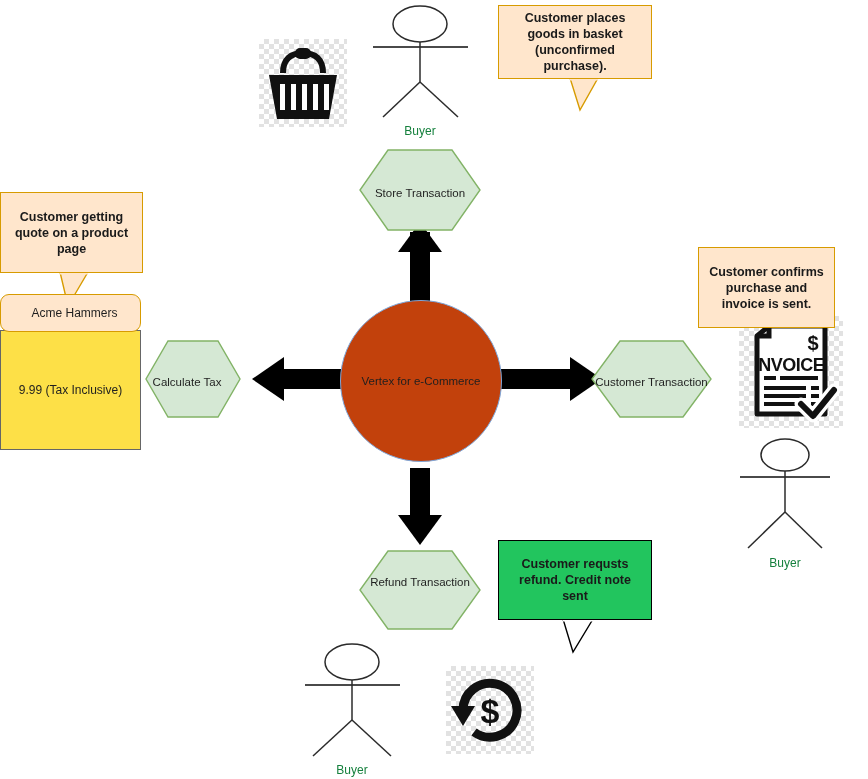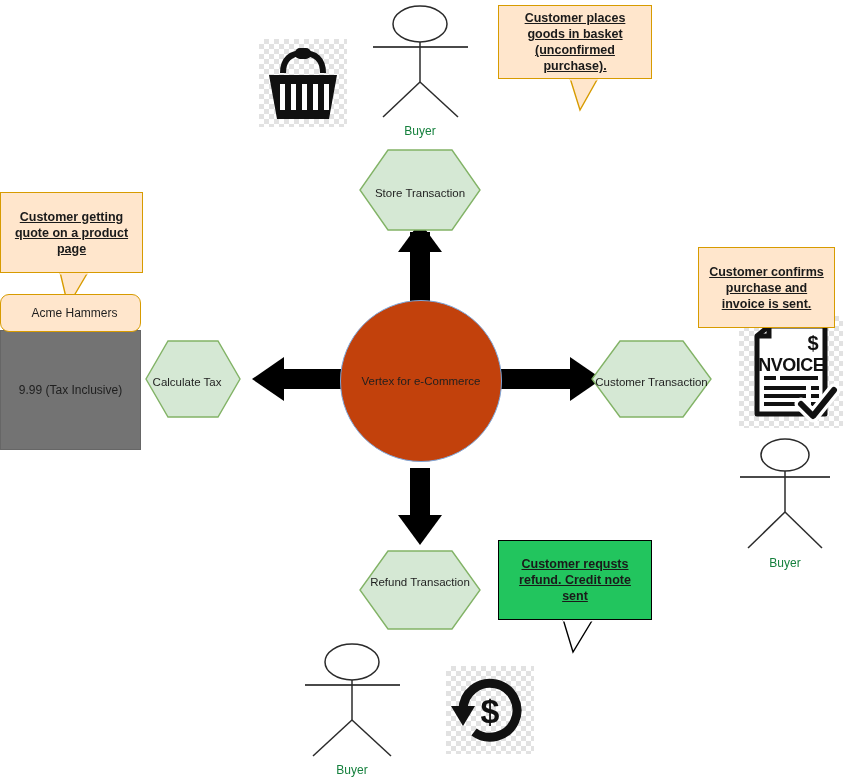--- a/index.html
+++ b/index.html
@@ -60,21 +60,20 @@
     display: flex;
     align-items: center;
     justify-content: center;
     text-align: center;
     font-size: 12.5px;
     font-weight: bold;
     color: #1a1a1a;
     line-height: 1.28;
     padding: 6px 9px;
     z-index: 6;
-    text-decoration: underline;
   }
   .callout.orange {
     background: #ffe6cc;
     border: 1.4px solid #d79b00;
   }
   .callout.white {
     background: #22c55e;
     border: 1.4px solid #000000;
     text-align: center;
   }
@@ -88,21 +87,21 @@
     display: flex;
     align-items: center;
     justify-content: center;
     font-size: 12px;
     color: #1f1f1f;
     z-index: 7;
   }
   .card-body {
     position: absolute;
     box-sizing: border-box;
-    background: #737373;
+    background: #fde047;
     border: 1px solid #666666;
     display: flex;
     align-items: center;
     justify-content: center;
     font-size: 12px;
     color: #1f1f1f;
     z-index: 4;
   }
   .actor-label {
     position: absolute;

